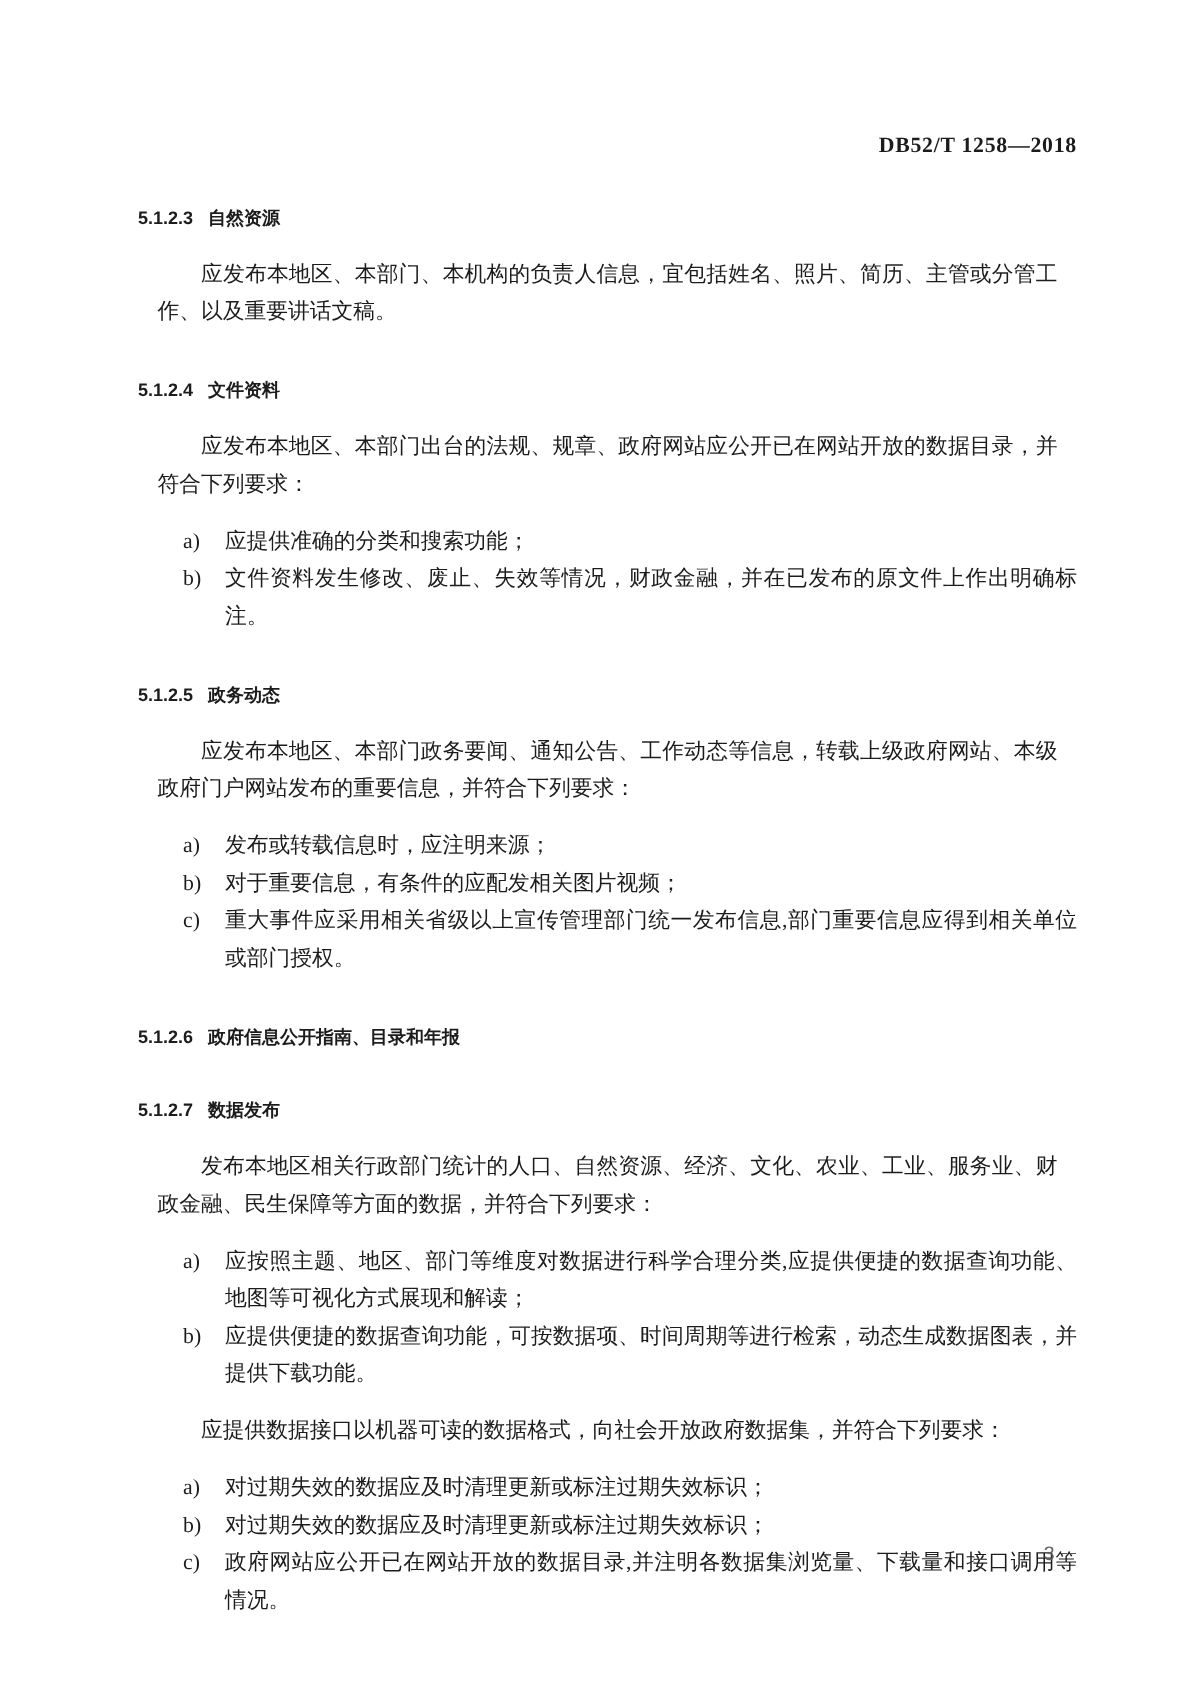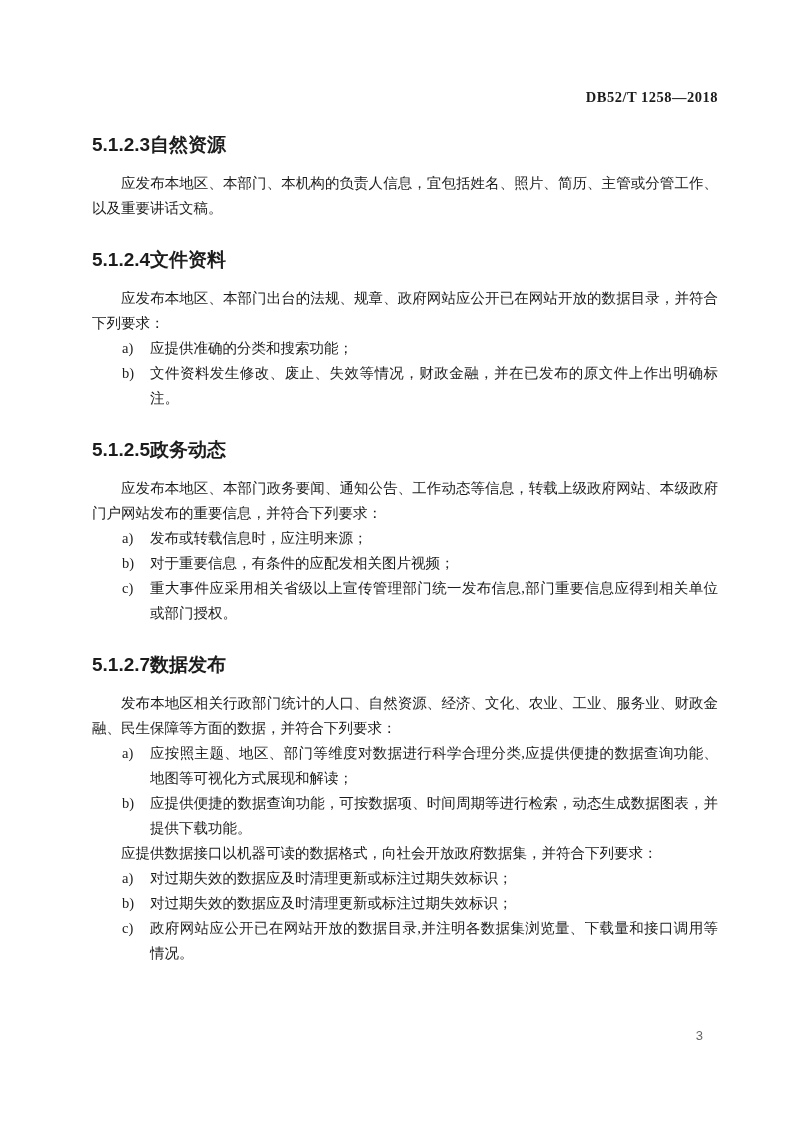--- a/index.html
+++ b/index.html
@@ -20,30 +20,31 @@
     text-align: right;
     font-family: Liberation Serif, serif;
     font-weight: bold;
     font-size: 14.5px;
     letter-spacing: 0.5px;
     line-height: 18px;
   }
   .section { margin: 0; }
   .heading {
     font-family: "Liberation Sans", sans-serif;
-    font-size: 19px;
+    font-size: 12px;
     font-weight: bold;
     margin: 29px 0 16px 0;
     display: flex;
+    gap: 10px;
     line-height: 20px;
   }
   .para {
     font-size: 14.5px;
     line-height: 25px;
-    margin: 0;
+    margin: 13px;
     text-indent: 2em;
     text-align: justify;
   }
   .list-item {
     display: flex;
     font-size: 14.5px;
     line-height: 25px;
   }
   .marker { flex: none; width: 28px; margin-left: 30px; }
   .item-text { flex: 1; text-align: justify; }
@@ -101,20 +102,24 @@
           <span class="marker">b)</span>
           <span class="item-text">对于重要信息，有条件的应配发相关图片视频；</span>
         </div>
         <div class="list-item">
           <span class="marker">c)</span>
           <span class="item-text">重大事件应采用相关省级以上宣传管理部门统一发布信息,部门重要信息应得到相关单位或部门授权。</span>
         </div>
       </section>
 
   <section class="section">
+    <h2 class="heading">
+      <span class="num">5.1.2.6</span>
+      <span class="title">政府信息公开指南、目录和年报</span>
+    </h2>
       </section>
 
   <section class="section">
     <h2 class="heading">
       <span class="num">5.1.2.7</span>
       <span class="title">数据发布</span>
     </h2>
   <p class="para">发布本地区相关行政部门统计的人口、自然资源、经济、文化、农业、工业、服务业、财政金融、民生保障等方面的数据，并符合下列要求：</p>
         <div class="list-item">
           <span class="marker">a)</span>

